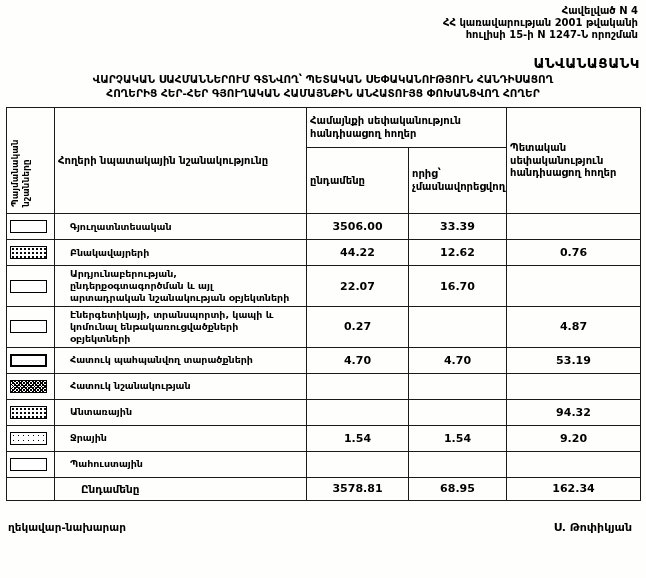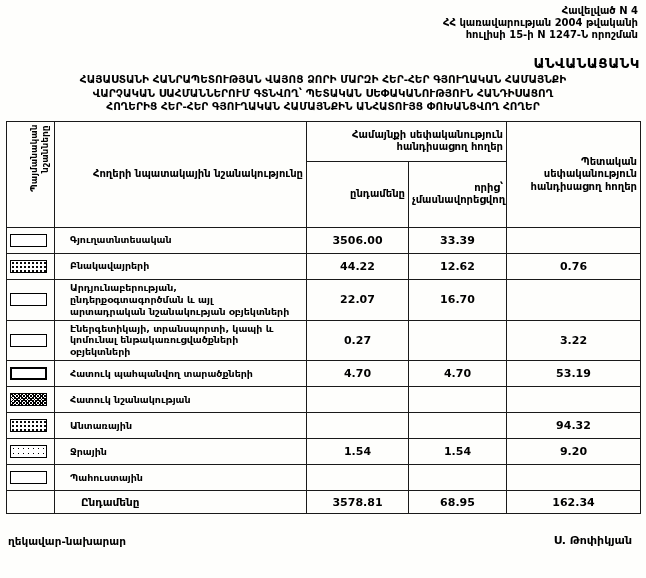--- a/index.html
+++ b/index.html
@@ -43,21 +43,21 @@
     margin-top: 7px;
   }
   .land-table th, .land-table td {
     border: 1px solid #1a1a1a;
     vertical-align: middle;
     overflow: hidden;
   }
   .land-table thead th {
     font-weight: bold;
     font-size: 10px;
-    text-align: right;
+    text-align: left;
     padding: 2px 3px;
     line-height: 1.25;
   }
   .h-group th.group-cell { height: 40px; }
   .h-sub th { height: 66px; }
 
   .vertical-text {
     display: inline-block;
     writing-mode: vertical-rl;
     transform: rotate(180deg);
@@ -129,28 +129,27 @@
     padding-bottom: 1px;
   }
 </style>
 </head>
 <body>
 
 <div class="page">
 
   <div class="corner-header">
     <div>Հավելված N 4</div>
-    <div>ՀՀ կառավարության 2004 թվականի</div>
+    <div>ՀՀ կառավարության 2001 թվականի</div>
     <div>հուլիսի 15-ի N 1247-Ն որոշման</div>
   </div>
 
   <div class="doc-title">ԱՆՎԱՆԱՑԱՆԿ</div>
 
   <div class="doc-subtitle">
-    <div>ՀԱՅԱՍՏԱՆԻ ՀԱՆՐԱՊԵՏՈՒԹՅԱՆ ՎԱՅՈՑ ՁՈՐԻ ՄԱՐԶԻ ՀԵՐ-ՀԵՐ ԳՅՈՒՂԱԿԱՆ ՀԱՄԱՅՆՔԻ</div>
     <div>ՎԱՐՉԱԿԱՆ ՍԱՀՄԱՆՆԵՐՈՒՄ ԳՏՆՎՈՂ՝ ՊԵՏԱԿԱՆ ՍԵՓԱԿԱՆՈՒԹՅՈՒՆ ՀԱՆԴԻՍԱՑՈՂ</div>
     <div>ՀՈՂԵՐԻՑ ՀԵՐ-ՀԵՐ ԳՅՈՒՂԱԿԱՆ ՀԱՄԱՅՆՔԻՆ ԱՆՀԱՏՈՒՅՑ ՓՈԽԱՆՑՎՈՂ ՀՈՂԵՐ</div>
   </div>
 
   <table class="land-table">
     <colgroup>
       <col style="width:48px">
       <col style="width:252px">
       <col style="width:102px">
       <col style="width:98px">
@@ -198,21 +197,21 @@
         <td class="num-cell">16.70</td>
         <td class="num-cell"></td>
       </tr>
       <tr>
         <td class="sym-cell">
             <div class="sym" data-pattern="empty"></div>
           </td>
         <td class="label-cell">Էներգետիկայի, տրանսպորտի, կապի և կոմունալ ենթակառուցվածքների օբյեկտների</td>
         <td class="num-cell">0.27</td>
         <td class="num-cell"></td>
-        <td class="num-cell">3.22</td>
+        <td class="num-cell">4.87</td>
       </tr>
       <tr>
         <td class="sym-cell">
             <div class="sym" data-pattern="bold"></div>
           </td>
         <td class="label-cell">Հատուկ պահպանվող տարածքների</td>
         <td class="num-cell">4.70</td>
         <td class="num-cell">4.70</td>
         <td class="num-cell">53.19</td>
       </tr>

